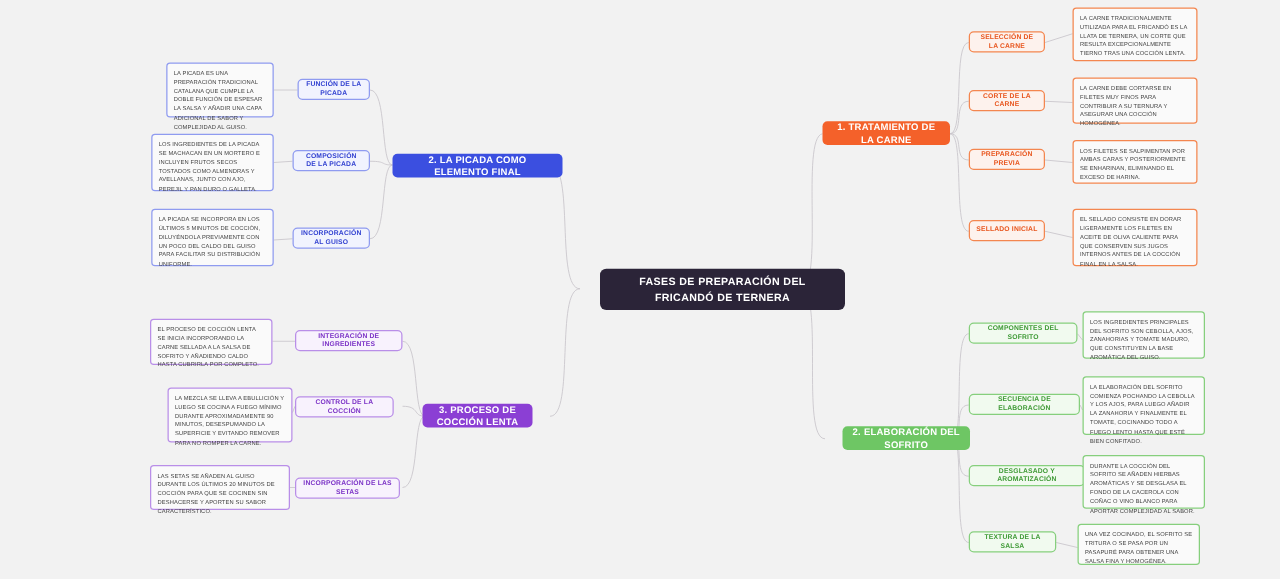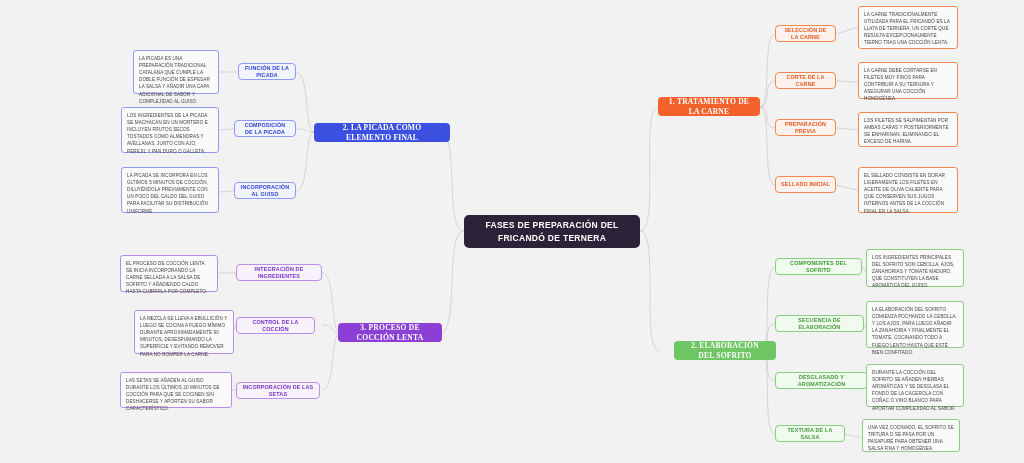--- a/index.html
+++ b/index.html
@@ -25,21 +25,20 @@
     padding:6px 10px;
   }
 
   
   .main{
     border-radius:4px;
     font-size:7.6px;font-weight:bold;letter-spacing:.2px;
     color:#ffffff;text-align:center;line-height:1.2;
     display:flex;align-items:center;justify-content:center;
     padding:4px 8px;
-    font-family:Liberation Serif, serif;
   }
   .main.orange{background:#f4612a;}
   .main.green{background:#6ec664;}
   .main.purple{background:#8b3fd4;}
   .main.blue{background:#3b4fe0;}
 
   
   .sub{
     background:#f7f7f7;
     border-radius:4px;
@@ -113,21 +112,21 @@
       <path d="M314 132 C 304 132, 310 72, 296 72"></path>
       <path d="M314 132 C 304 132, 310 129, 296 129"></path>
       <path d="M314 132 C 304 132, 310 191, 296 191"></path>
 
       <path d="M238 72 L 219 72"></path>
       <path d="M234 129 L 219 130"></path>
       <path d="M234 191 L 219 192"></path>
     </g>
   </svg>
 
-  <div class="node root" style="left:464px;top:215px;width:176px;height:33px;">
+  <div class="node root" style="left:480px;top:215px;width:196px;height:33px;">
     <span>FASES DE PREPARACIÓN DEL FRICANDÓ DE TERNERA</span>
   </div>
 
   <div class="node main orange" style="left:658px;top:97px;width:102px;height:19px;">
     <span>1. TRATAMIENTO DE LA CARNE</span>
   </div>
 
   <div class="node sub orange" style="left:775px;top:25px;width:61px;height:17px;">
     <span>SELECCIÓN DE LA CARNE</span>
   </div>
@@ -181,21 +180,21 @@
     <span>DURANTE LA COCCIÓN DEL SOFRITO SE AÑADEN HIERBAS AROMÁTICAS Y SE DESGLASA EL FONDO DE LA CACEROLA CON COÑAC O VINO BLANCO PARA APORTAR COMPLEJIDAD AL SABOR.</span>
   </div>
 
   <div class="node sub green" style="left:775px;top:425px;width:70px;height:17px;">
     <span>TEXTURA DE LA SALSA</span>
   </div>
   <div class="node leaf green" style="left:862px;top:419px;width:98px;height:33px;">
     <span>UNA VEZ COCINADO, EL SOFRITO SE TRITURA O SE PASA POR UN PASAPURÉ PARA OBTENER UNA SALSA FINA Y HOMOGÉNEA.</span>
   </div>
 
-  <div class="node main purple" style="left:338px;top:323px;width:104px;height:19px;">
+  <div class="node main purple" style="left:338px;top:323px;width:88px;height:19px;">
     <span>3. PROCESO DE COCCIÓN LENTA</span>
   </div>
 
   <div class="node sub purple" style="left:236px;top:264px;width:86px;height:17px;">
     <span>INTEGRACIÓN DE INGREDIENTES</span>
   </div>
   <div class="node leaf purple" style="left:120px;top:255px;width:98px;height:37px;">
     <span>EL PROCESO DE COCCIÓN LENTA SE INICIA INCORPORANDO LA CARNE SELLADA A LA SALSA DE SOFRITO Y AÑADIENDO CALDO HASTA CUBRIRLA POR COMPLETO.</span>
   </div>
 

